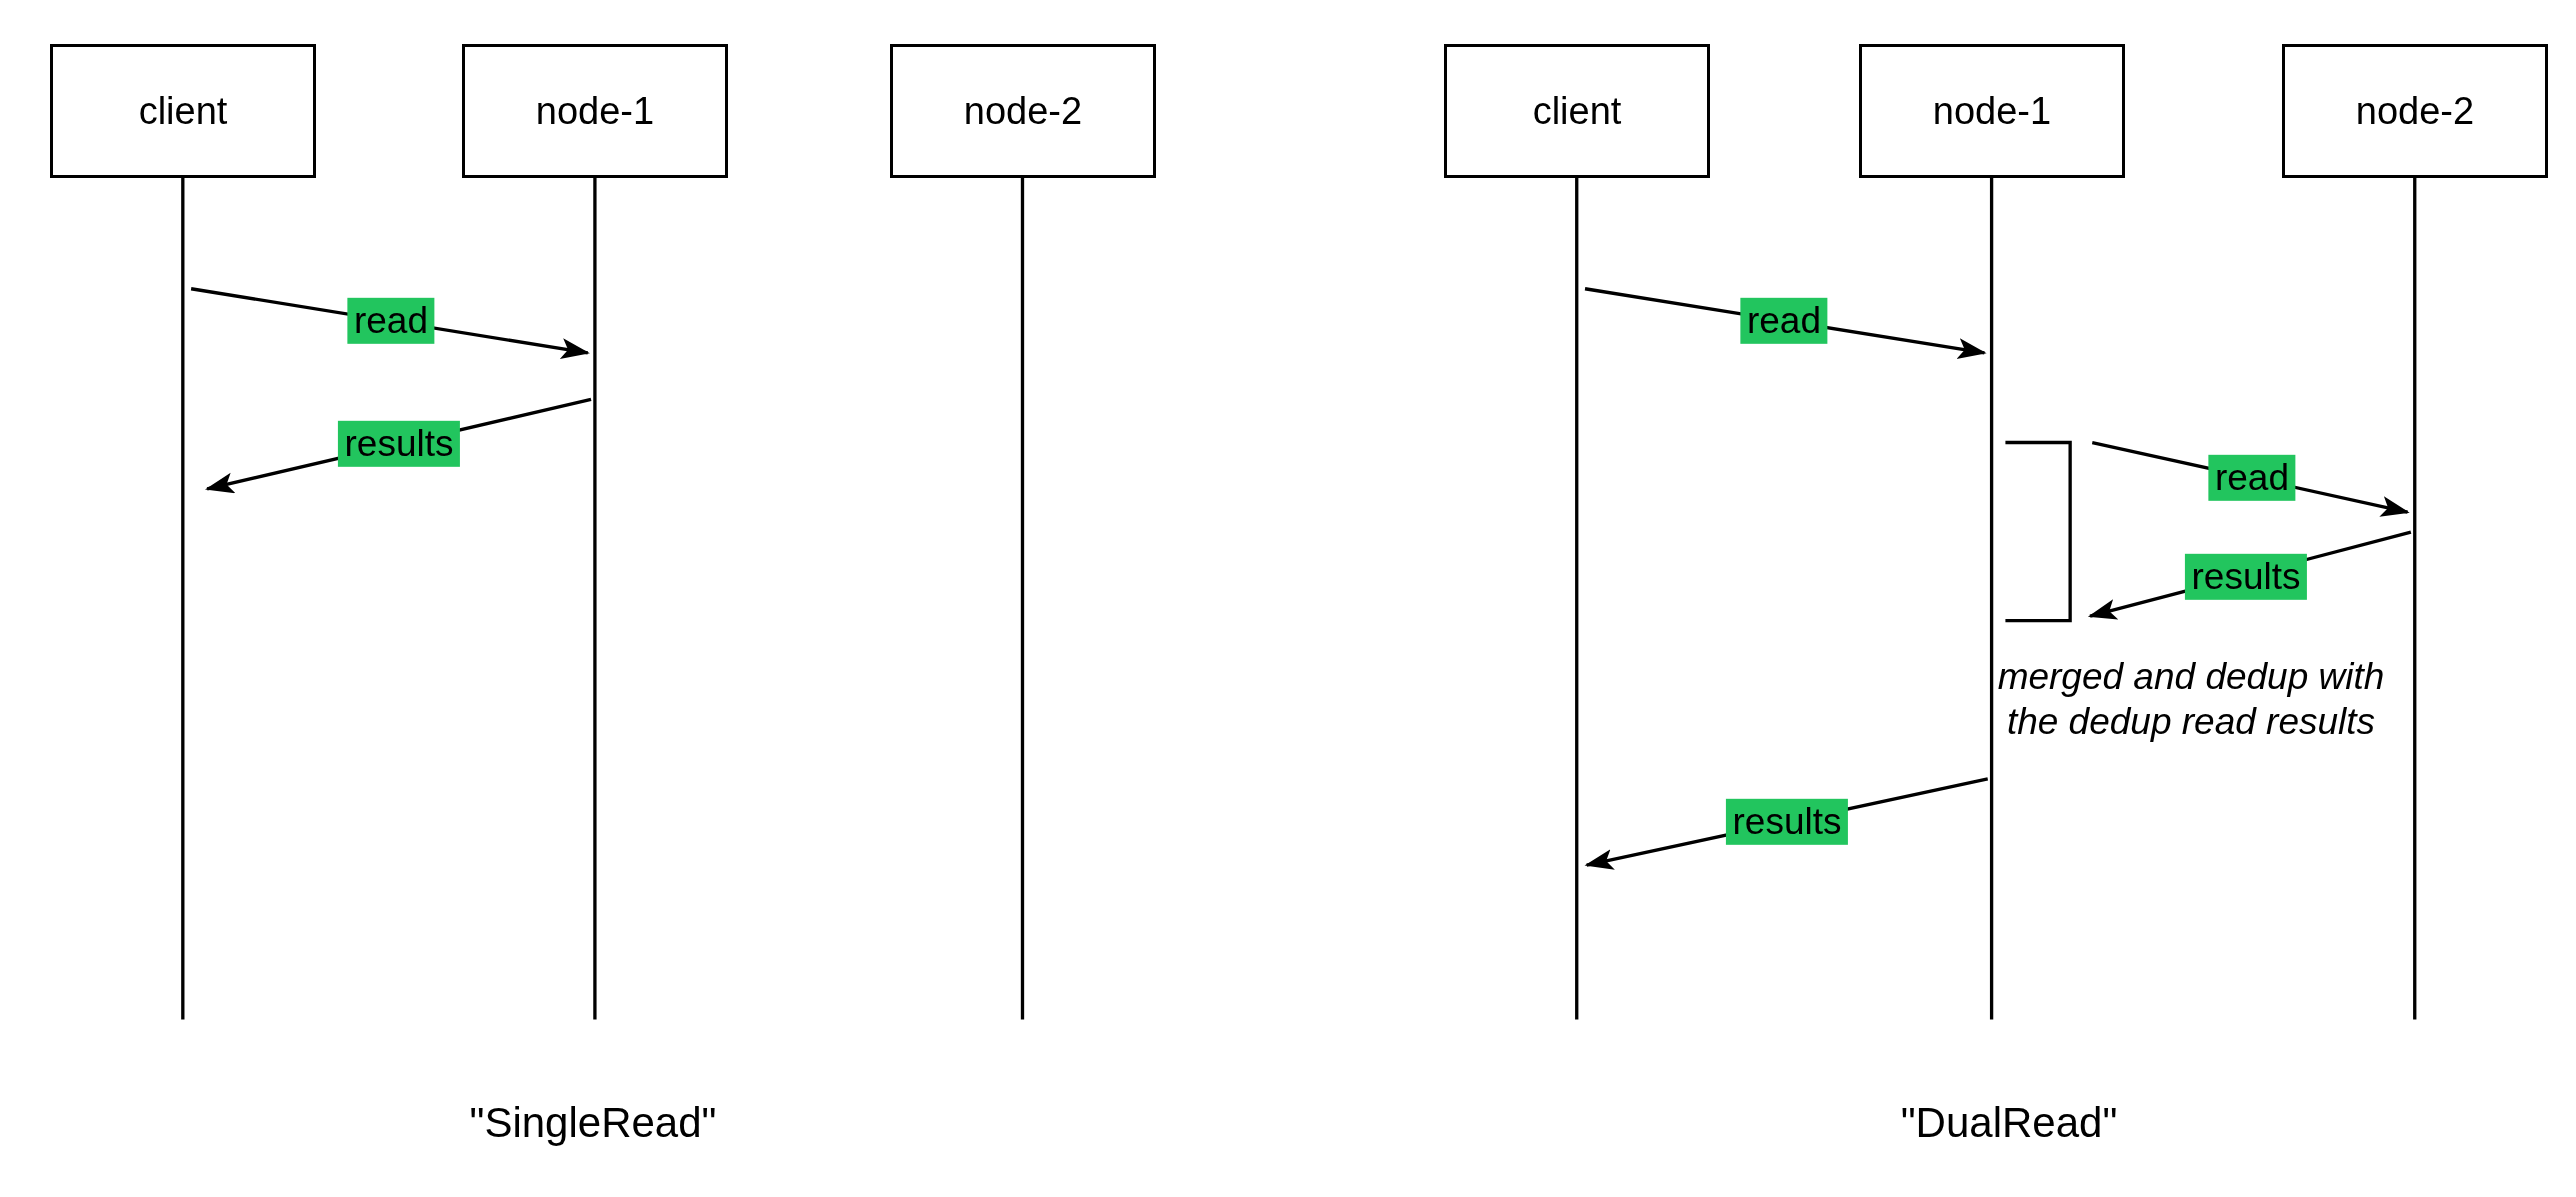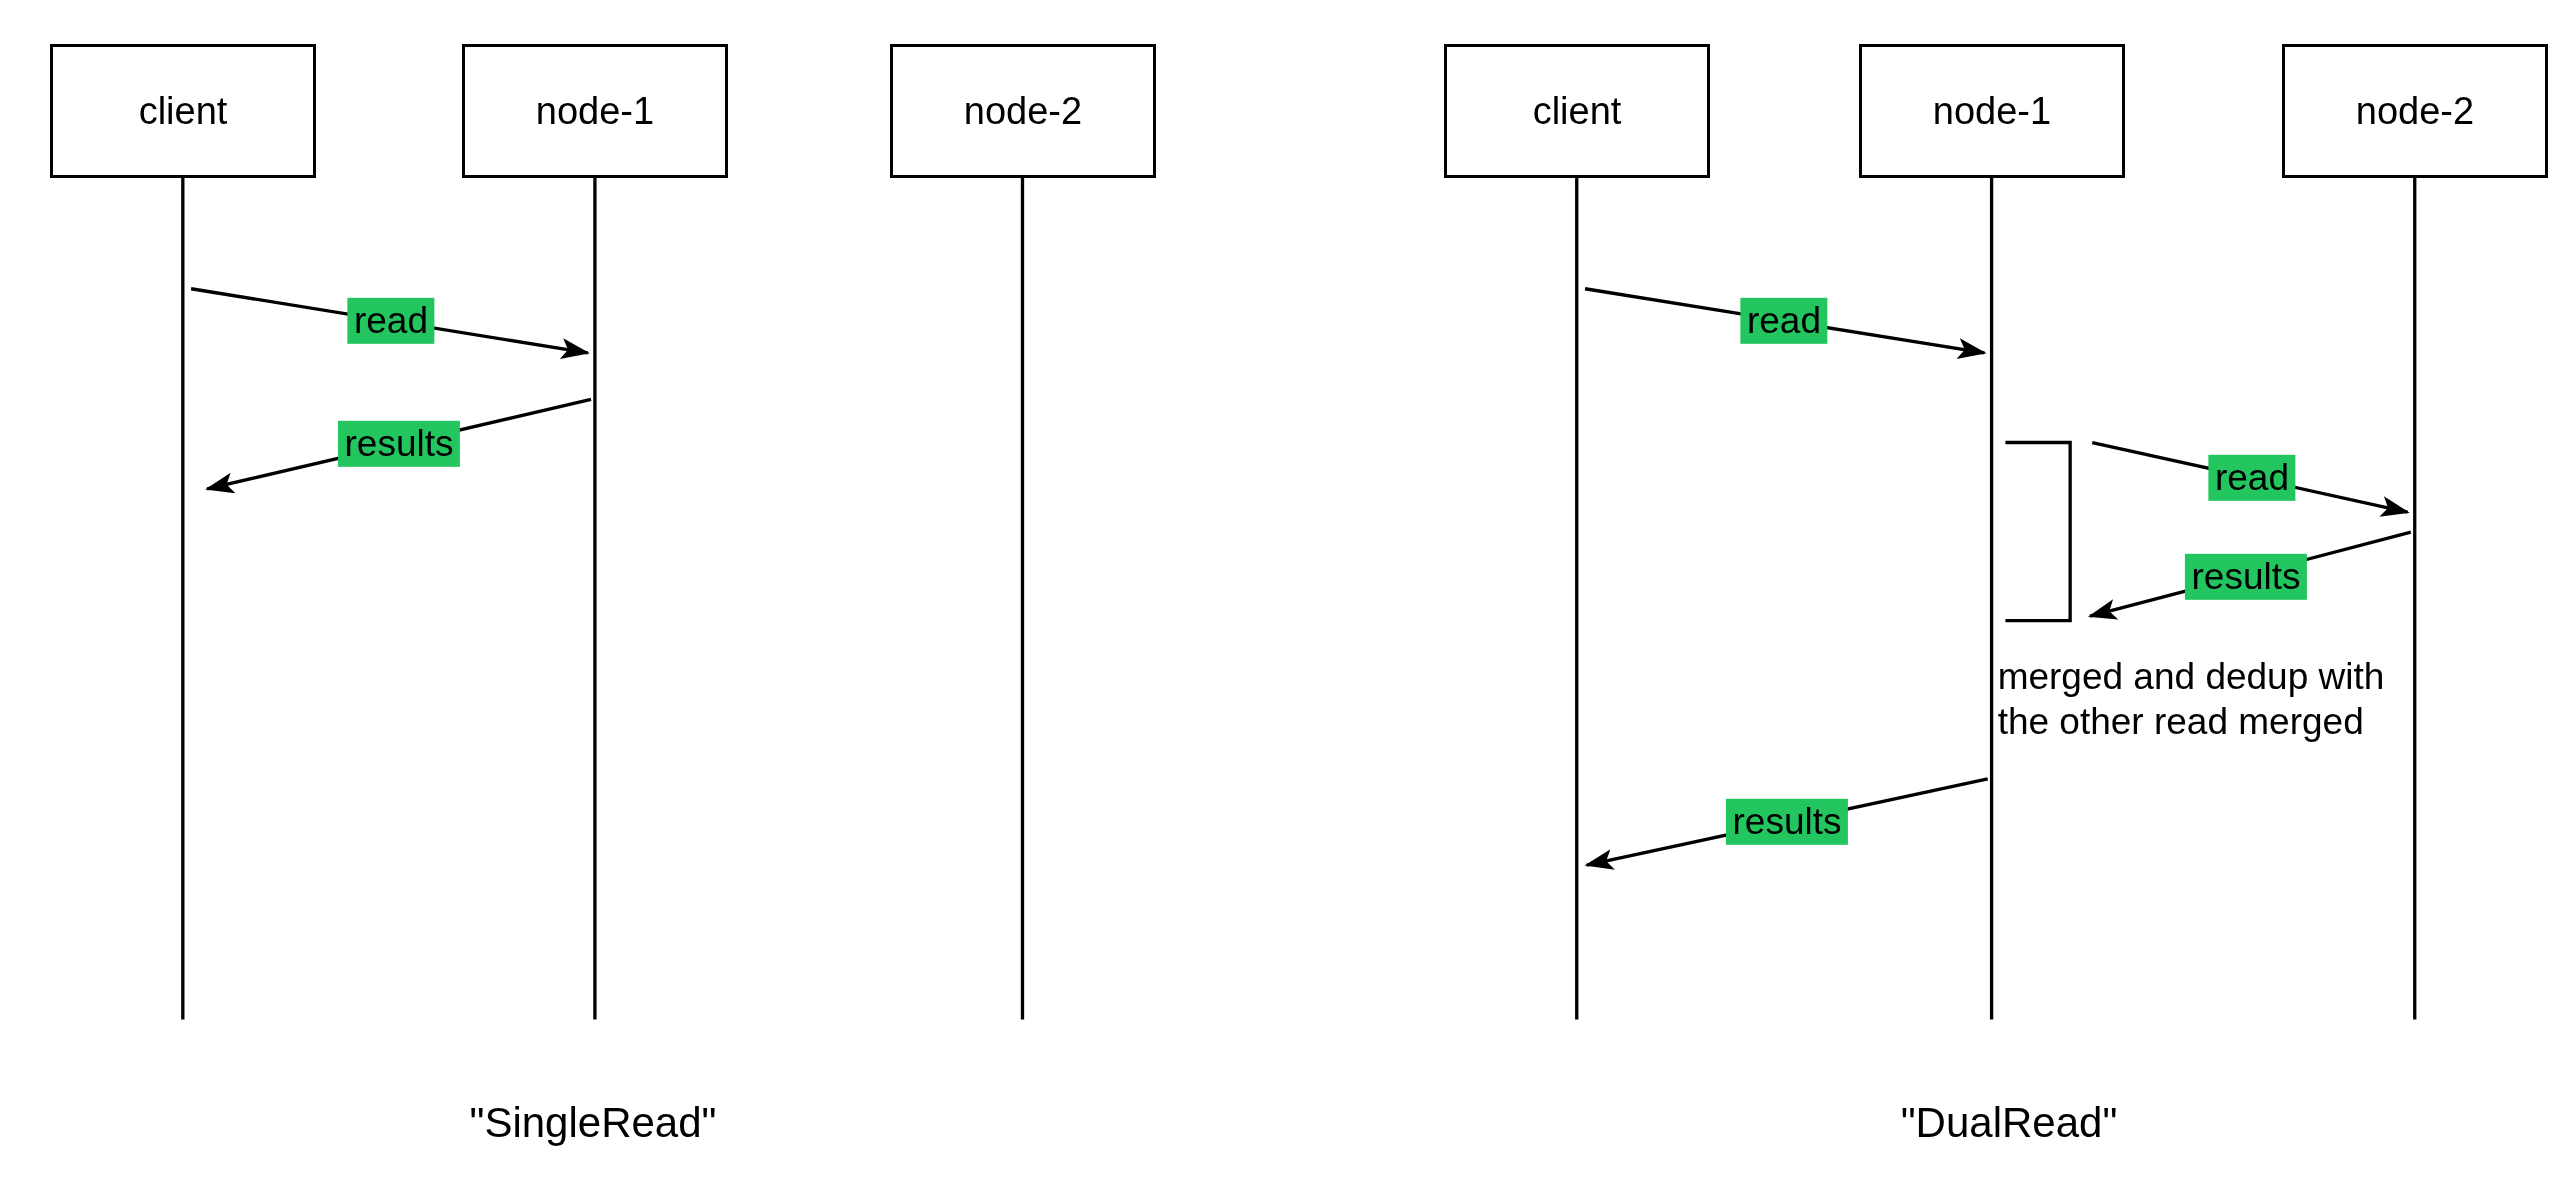--- a/index.html
+++ b/index.html
@@ -26,21 +26,23 @@
     background: #22c55e;
     padding: 2.2px 6.6px;
     font-size: 37px;
     white-space: nowrap;
   }
   .note {
     position: absolute;
     transform: translate(-50%, -50%);
     font-size: 37px;
     line-height: 45px;
+    text-align: center;
     white-space: nowrap;
+    font-style: italic;
   }
   .caption {
     position: absolute;
     transform: translate(-50%, -50%);
     font-size: 42px;
     white-space: nowrap;
   }
 </style>
 </head>
 <body>
@@ -95,20 +97,20 @@
     <span class="actor-label">node-2</span>
   </div>
 
   <div class="msg-label" style="left:1784px; top:321px;">read</div>
   <div class="msg-label" style="left:2252px; top:478px;">read</div>
   <div class="msg-label" style="left:2246px; top:577px;">results</div>
   <div class="msg-label" style="left:1787px; top:822px;">results</div>
 
   <div class="note" style="left:2191px; top:699px;">
     <div>merged and dedup with</div>
-    <div>the other read merged</div>
+    <div>the dedup read results</div>
   </div>
 
   <div class="caption" style="left:593px; top:1123px;">"SingleRead"</div>
   <div class="caption" style="left:2009px; top:1123px;">"DualRead"</div>
 
 </div>
 
 
 </body></html>

